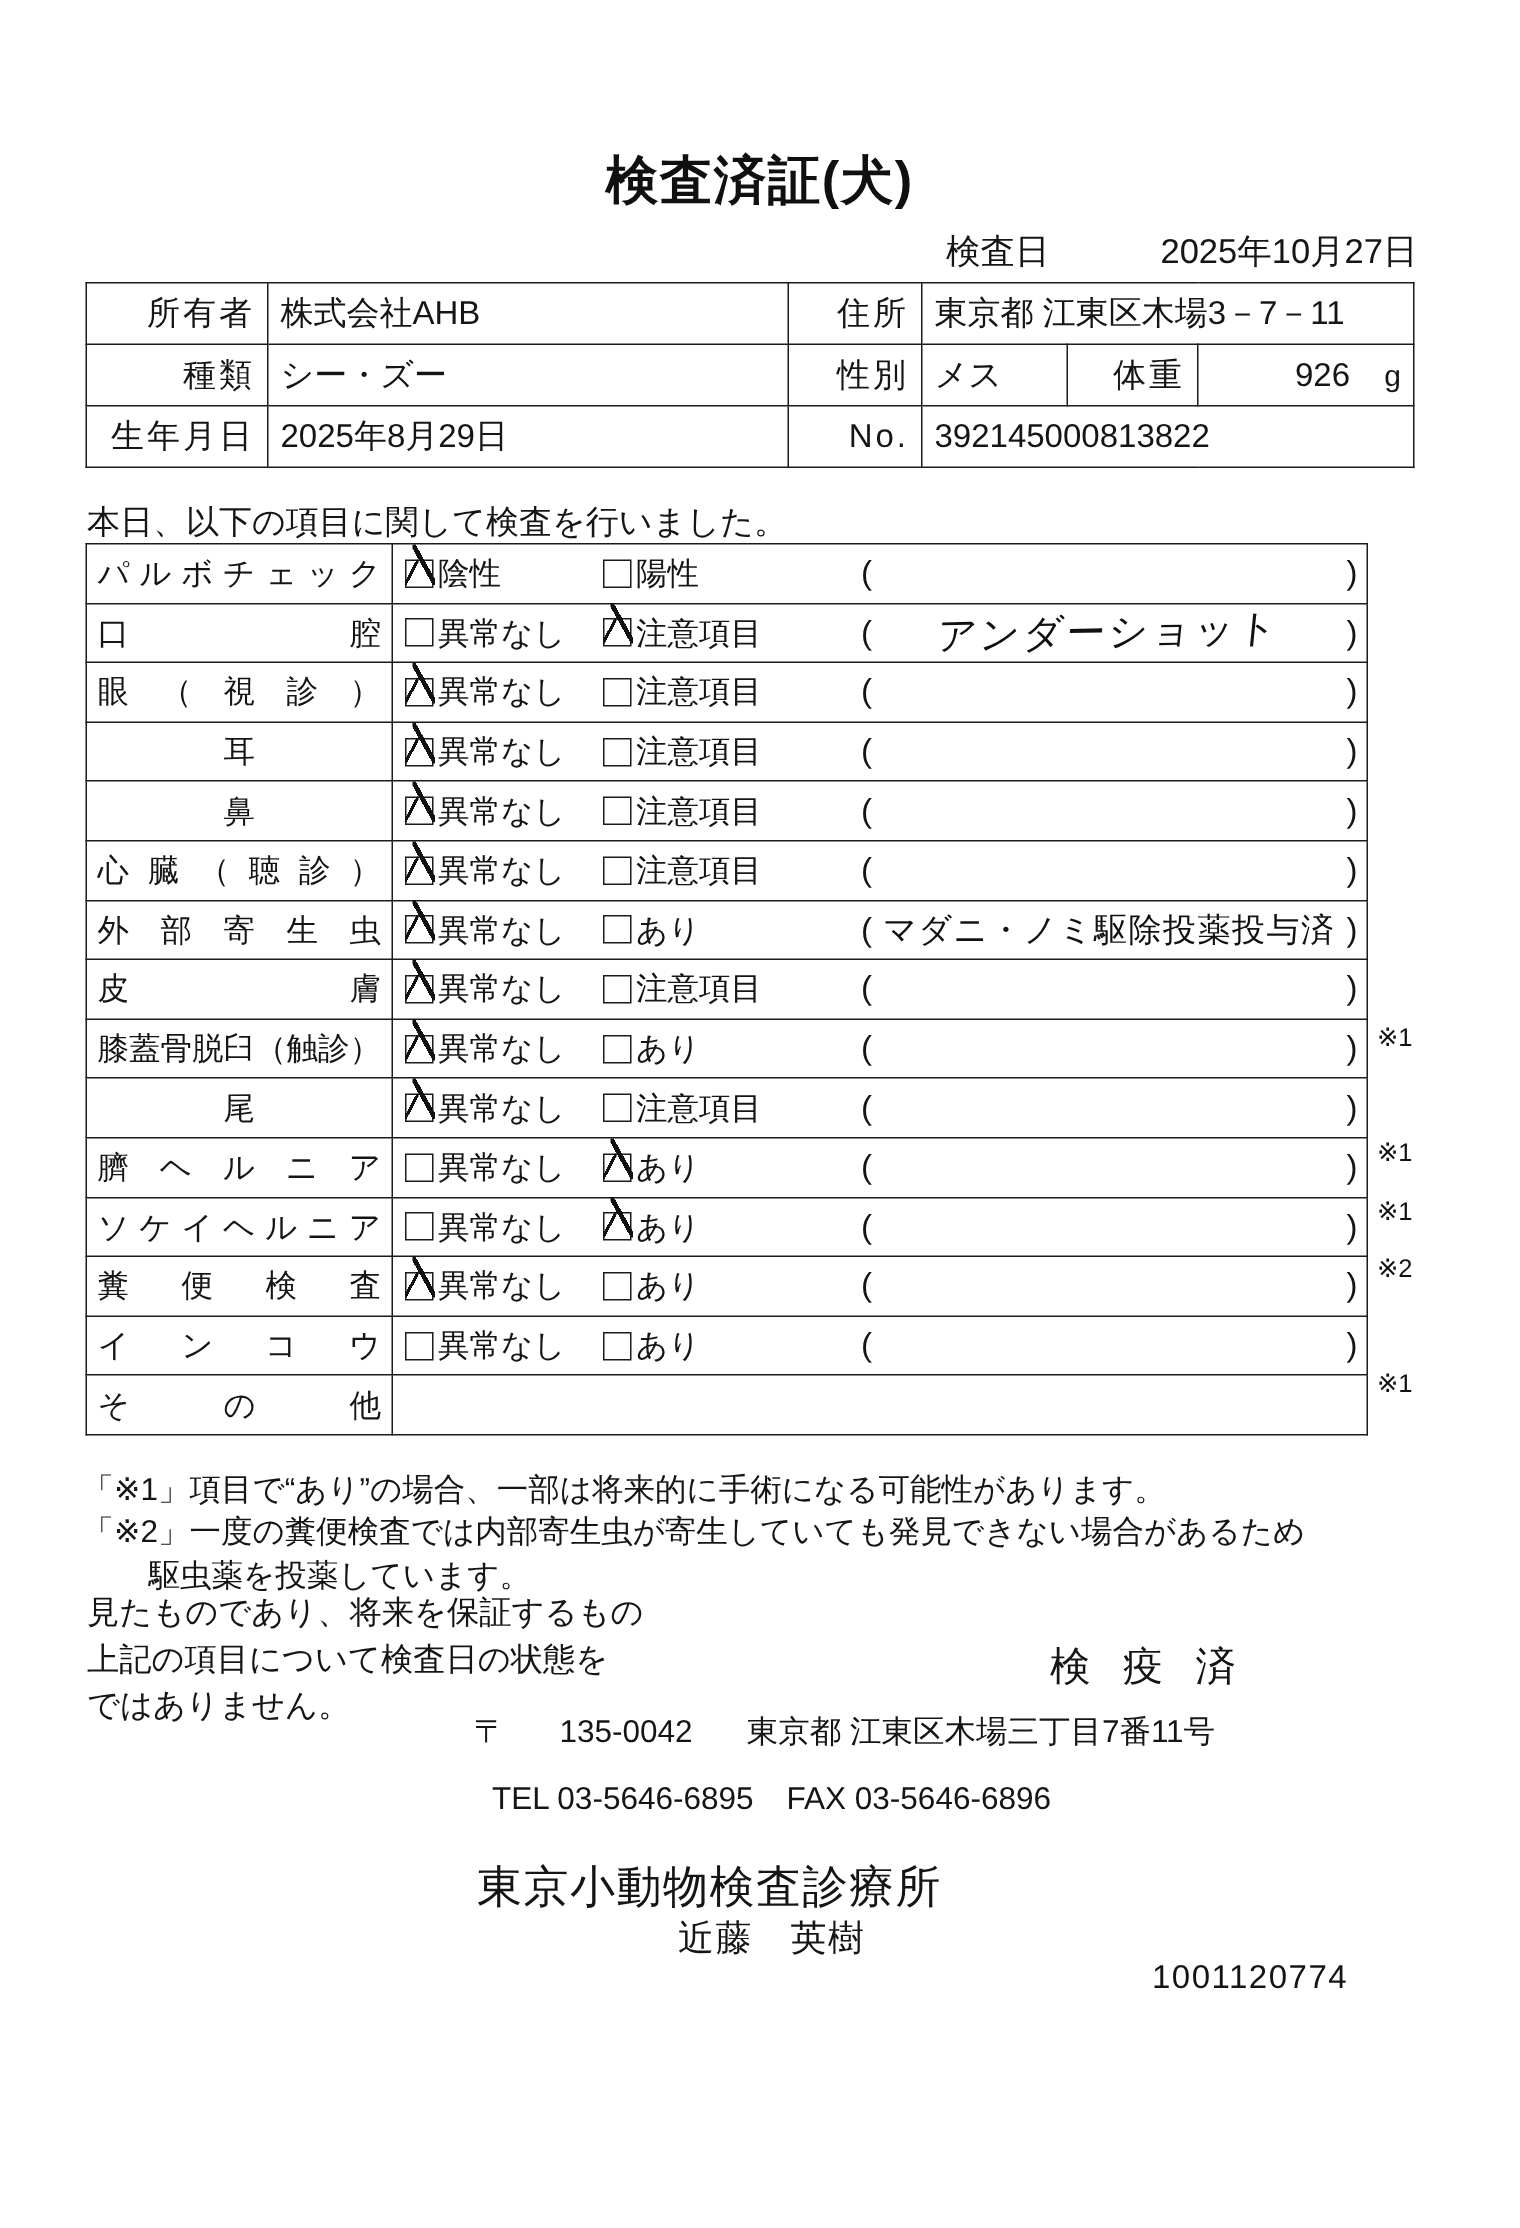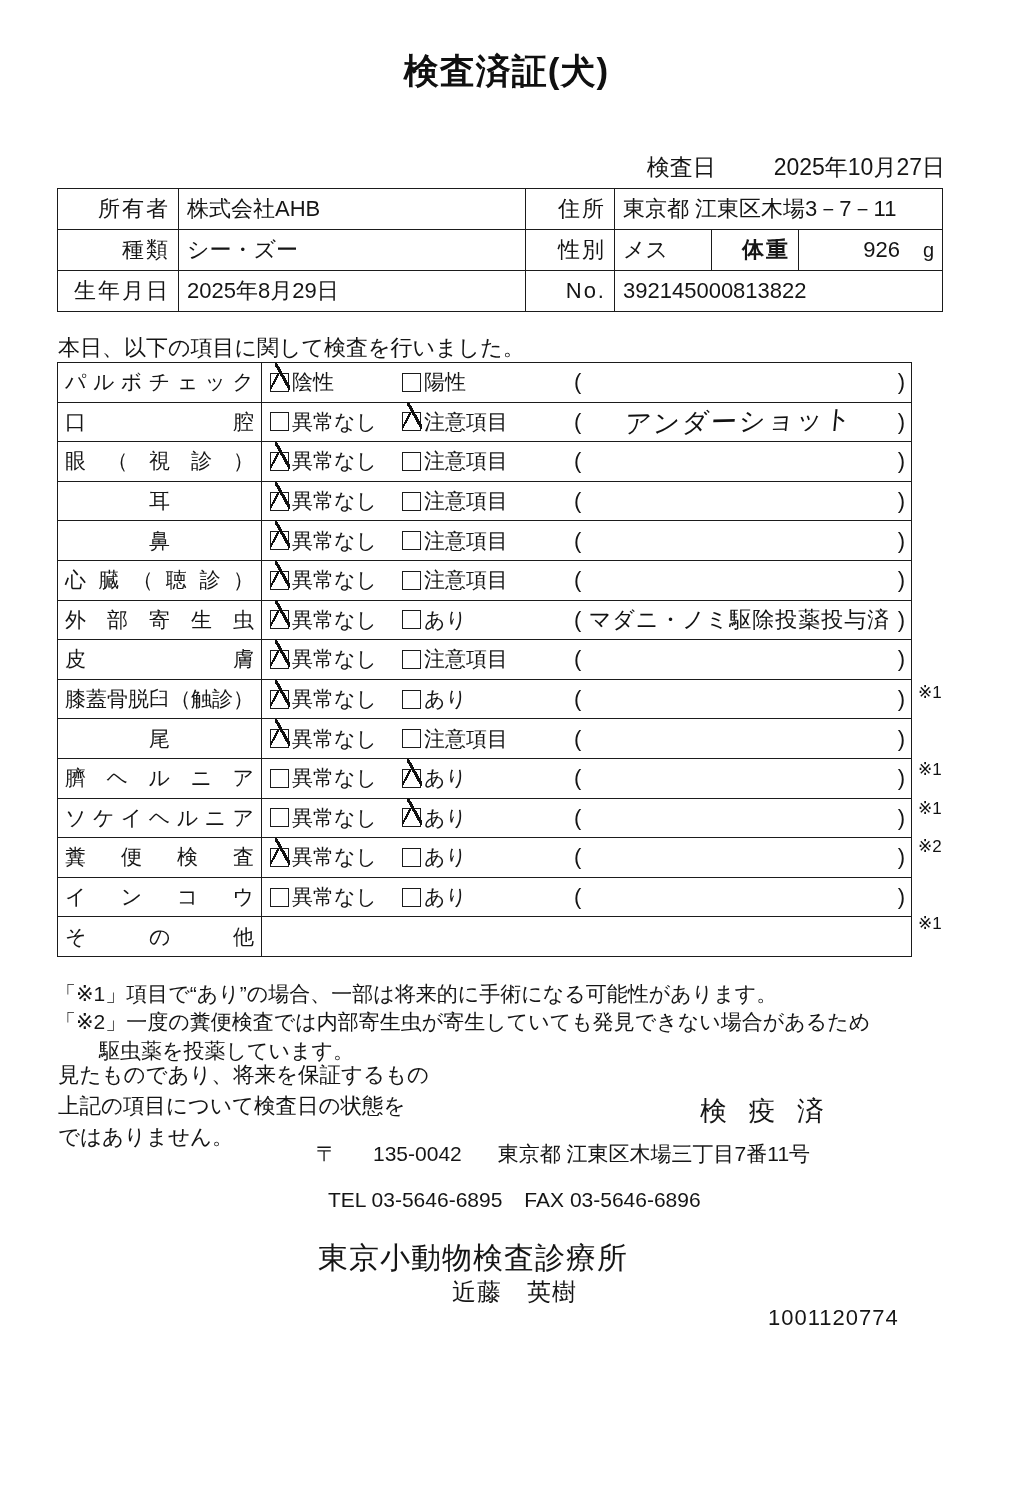--- a/index.html
+++ b/index.html
@@ -21,36 +21,36 @@
     height: 1485px;
     box-sizing: border-box;
   }
 
   
   .doc-title {
     text-align: center;
     font-size: 35px;
     font-weight: bold;
     letter-spacing: 1px;
-    padding-top: 48px;
+    padding-top: 97px;
     color: #101010;
   }
 
   
   .date-line {
     position: absolute;
     top: 152px;
     left: 0;
     width: 945px;
     display: flex;
     justify-content: flex-end;
     align-items: baseline;
     font-size: 23px;
   }
-  .date-label { margin-right: 58px; }
+  .date-label { margin-right: 74px; }
   .date-value { letter-spacing: 0px; }
 
   
   .info-table {
     position: absolute;
     left: 57px;
     top: 188px;
     width: 886px;
     border-collapse: collapse;
     font-size: 22px;
@@ -65,21 +65,21 @@
   .lbl {
     text-align: right;
     letter-spacing: 2px;
   }
   .w-owner-lbl { width: 104px; }
   .w-owner-val { width: 330px; }
   .w-addr-lbl  { width: 72px; }
   .w-kind-val  { width: 330px; }
   .w-sex-lbl   { width: 72px; }
   .w-sex-val   { width: 80px; }
-  .w-wt-lbl    { width: 70px; font-weight: bold; }
+  .w-wt-lbl    { width: 70px; }
   .num-right   { text-align: right; }
   .unit-g {
     display: inline-block;
     width: 34px;
     text-align: right;
     font-size: 20px;
   }
 
   
   .intro-line {

